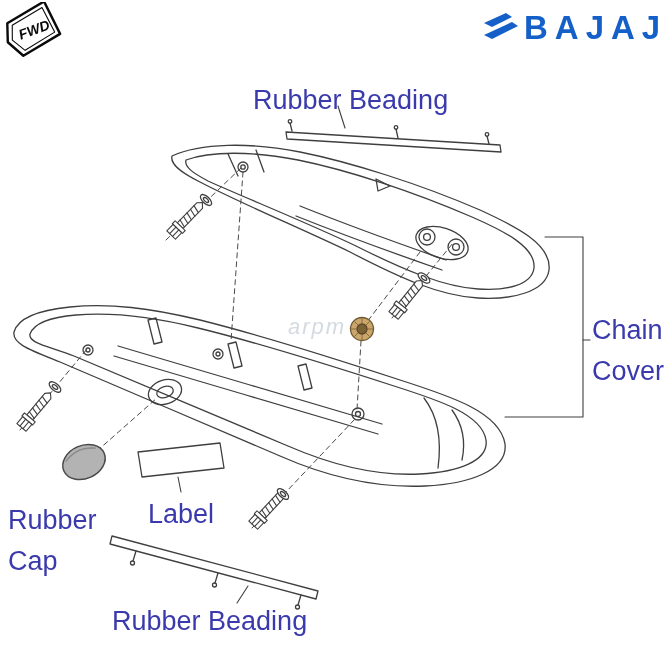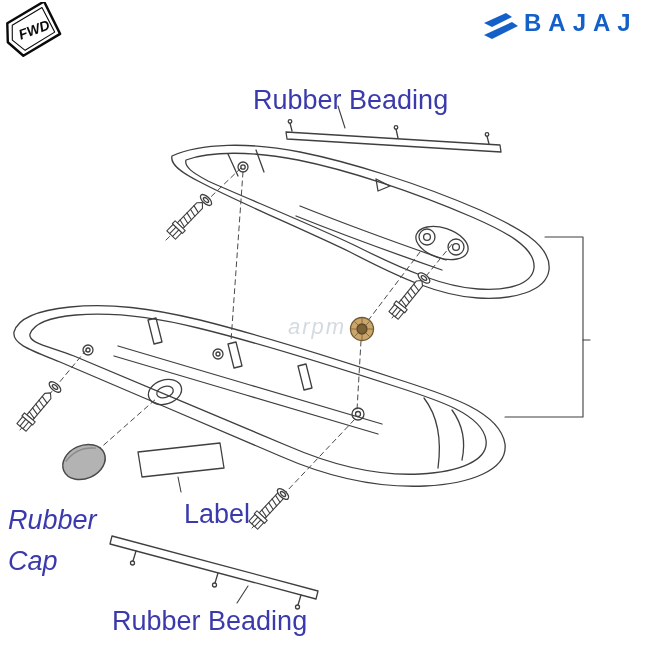--- a/index.html
+++ b/index.html
@@ -1,20 +1,20 @@
 <!DOCTYPE html>
 <html><head>
 <meta charset="utf-8">
 <style>
   html,body{margin:0;padding:0;background:#fff;}
   body{font-family:"Liberation Sans",sans-serif;}
   .stage{position:relative;width:672px;height:672px;background:#fff;overflow:hidden;}
   .diagram-svg{position:absolute;left:0;top:0;width:672px;height:672px;}
   .callout{position:absolute;color:#3a3aad;font-size:27px;line-height:1.5;white-space:nowrap;}
-  .brand-word{position:absolute;left:524px;top:9px;color:#1460c8;font-size:24px;font-weight:bold;letter-spacing:7px;white-space:nowrap;}
+  .brand-word{position:absolute;left:524px;top:9px;color:#1460c8;font-size:33px;font-weight:bold;letter-spacing:7px;white-space:nowrap;}
   .brand-icon{position:absolute;left:482px;top:10px;width:38px;height:32px;}
   .watermark{position:absolute;left:288px;top:314px;color:#b7c3cc;opacity:.6;font-size:22px;font-style:italic;letter-spacing:2px;}
   .fwd-badge{position:absolute;left:4px;top:2px;width:74px;height:72px;}
 </style>
 </head>
 <body>
 
 <div class="stage">
 
   <svg class="diagram-svg" viewBox="0 0 672 672">
@@ -179,23 +179,27 @@
   <svg class="brand-icon" viewBox="0 0 38 32">
     <path d="M 2 13 L 24 3 L 30 7 L 10 17 Z" fill="#1460c8"></path>
     <path d="M 2 25 L 30 12 L 36 16 L 10 29 Z" fill="#1460c8"></path>
   </svg>
   <div class="brand-word">BAJAJ</div>
 
   <div class="watermark">arpm</div>
 
   <div class="callout" style="left:253px;top:80px;">Rubber Beading</div>
 
-
-  <div class="callout" style="left:8px;top:500px;font-style:italic;">
+  <div class="callout" style="left:592px;top:310px;">
+    <div>Chain</div>
+    <div>Cover</div>
+  </div>
+
+  <div class="callout" style="left:8px;top:500px;">
     <div>Rubber</div>
     <div>Cap</div>
   </div>
 
-  <div class="callout" style="left:148px;top:494px;margin-left:36px;">Label</div>
+  <div class="callout" style="left:148px;top:494px;">Label</div>
 
   <div class="callout" style="left:112px;top:601px;">Rubber Beading</div>
 
 </div>
 
 </body></html>

